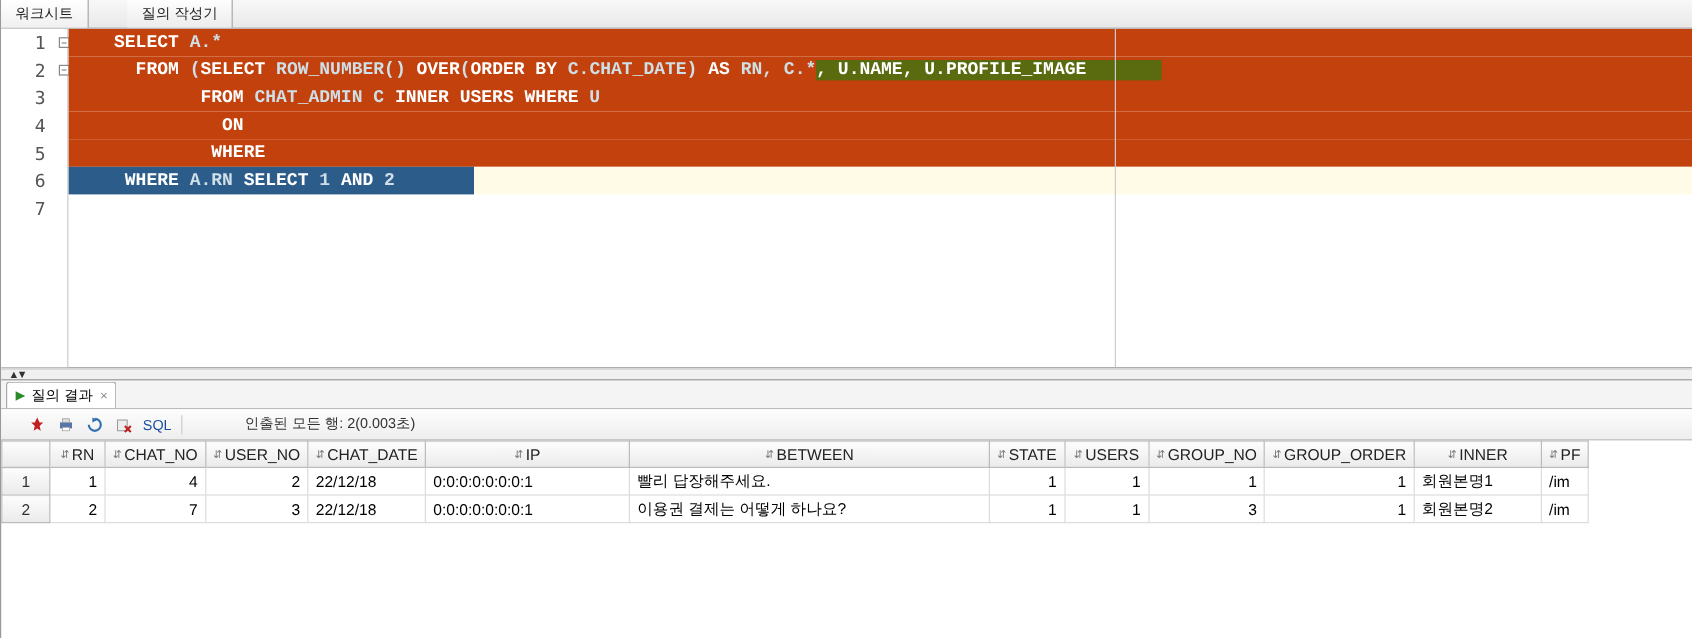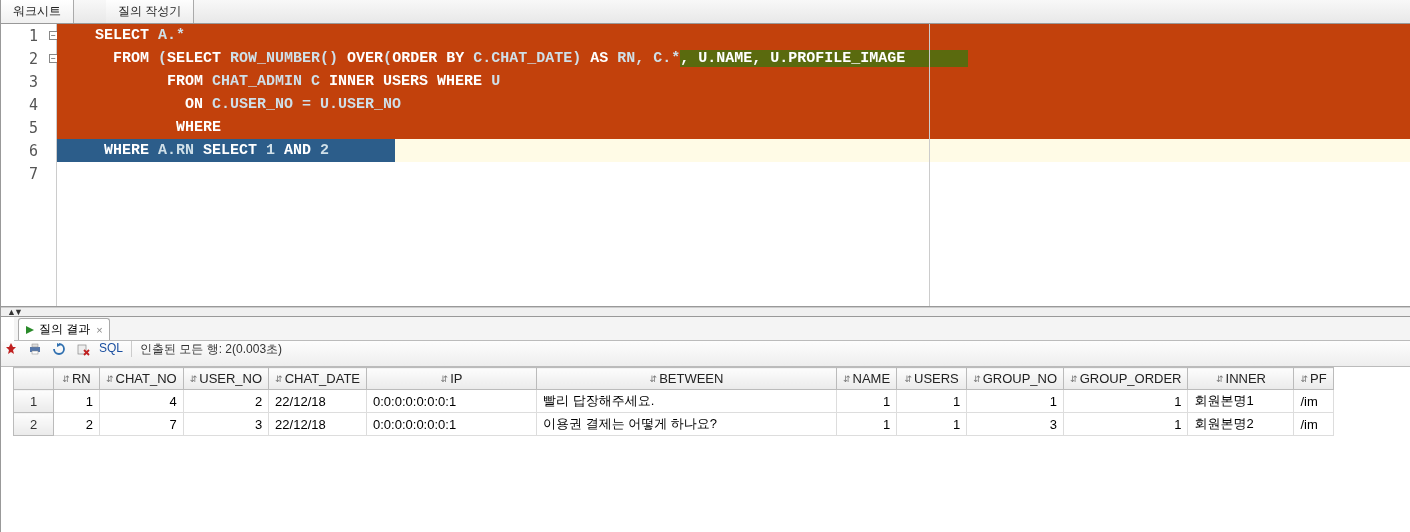--- a/index.html
+++ b/index.html
@@ -130,21 +130,20 @@
 }
 
 
 .results-tabbar {
   height: 24px;
   background: #f4f4f4;
   border-bottom: 1px solid #bbb;
   display: flex;
   align-items: flex-end;
   padding-left: 4px;
-  margin-left: 13px;
 }
 .results-tab {
   background: #fff;
   border: 1px solid #aaa;
   border-bottom: none;
   padding: 2px 6px 2px 6px;
   font-size: 12px;
   display: flex;
   align-items: center;
   gap: 4px;
@@ -156,43 +155,43 @@
   font-size: 11px;
   margin-left: 2px;
 }
 
 
 .results-toolbar {
   height: 26px;
   background: linear-gradient(to bottom, #fdfdfd, #eee);
   border-bottom: 1px solid #bbb;
   display: flex;
-  padding-left: 2px;
+  align-items: center;
+  padding-left: 22px;
   gap: 8px;
   font-size: 12px;
 }
 .tb-icon {
   width: 16px;
   height: 16px;
   display: inline-flex;
   align-items: center;
   justify-content: center;
 }
 .tb-sep {
   width: 1px;
   height: 16px;
   background: #ccc;
 }
 .sql-link { color: #1a4fa0; }
-.status-text { color: #333; }
+.status-text { color: #333; margin-left: 44px; }
 
 
 .grid {
   position: relative;
-  padding-left: 12px;
 }
 .grid table {
   border-collapse: collapse;
   font-size: 13px;
   table-layout: fixed;
 }
 .grid th {
   background: linear-gradient(to bottom, #fdfdfd, #eaeaea);
   border: 1px solid #bbb;
   padding: 2px 6px;
@@ -257,21 +256,21 @@
       </div>
     <div class="gutter-line">
         <span class="gutter-num">7</span>
       </div>
   </div>
   <div class="code-area">
     <div class="vline"></div>
     <div class="code-line sel"><span>    </span><span class="kw-sel">SELECT</span><span class="id-sel"> A.*</span></div>
     <div class="code-line sel"><span>      </span><span class="kw-sel">FROM</span><span class="id-sel"> (</span><span class="kw-sel">SELECT</span><span class="id-sel"> ROW_NUMBER() </span><span class="kw-sel">OVER</span><span class="id-sel">(</span><span class="kw-sel">ORDER</span><span class="kw-sel"> BY</span><span class="id-sel"> C.CHAT_DATE) </span><span class="kw-sel">AS</span><span class="id-sel"> RN, C.*</span><span class="hl">, U.NAME, U.PROFILE_IMAGE       </span></div>
     <div class="code-line sel"><span>            </span><span class="kw-sel">FROM</span><span class="id-sel"> CHAT_ADMIN C </span><span class="kw-sel">INNER</span><span class="kw-sel"> USERS</span><span class="kw-sel"> WHERE</span><span class="id-sel"> U</span></div>
-    <div class="code-line sel"><span>              </span><span class="kw-sel">ON</span><span class="id-sel"> C.USER_NO = U.USER_NO</span></div>
+    <div class="code-line sel"><span>              </span><span class="kw-sel">ON</span></div>
     <div class="code-line sel"><span>             </span><span class="kw-sel">WHERE</span></div>
     <div class="code-line line6"><span style="color:#fff">     </span><span class="kw-sel">WHERE</span><span class="id-sel"> A.RN </span><span class="kw-sel">SELECT</span><span class="id-sel"> 1 </span><span class="kw-sel">AND</span><span class="id-sel"> 2</span></div>
     <div class="code-line"></div>
   </div>
 </div>
 
 <div class="splitter">
   <span class="splitter-arrows">▲▼</span>
 </div>
 
@@ -337,21 +336,21 @@
       </colgroup>
     <thead>
         <tr id="header-row">
           <th class="rownum"></th>
           <th><span class="sort-icon">⇵</span><span class="th-label">RN</span></th>
           <th><span class="sort-icon">⇵</span><span class="th-label">CHAT_NO</span></th>
           <th><span class="sort-icon">⇵</span><span class="th-label">USER_NO</span></th>
           <th><span class="sort-icon">⇵</span><span class="th-label">CHAT_DATE</span></th>
           <th><span class="sort-icon">⇵</span><span class="th-label">IP</span></th>
           <th><span class="sort-icon">⇵</span><span class="th-label">BETWEEN</span></th>
-          <th><span class="sort-icon">⇵</span><span class="th-label">NAME</span></th>
+          <th><span class="sort-icon">⇵</span><span class="th-label">STATE</span></th>
           <th><span class="sort-icon">⇵</span><span class="th-label">USERS</span></th>
           <th><span class="sort-icon">⇵</span><span class="th-label">GROUP_NO</span></th>
           <th><span class="sort-icon">⇵</span><span class="th-label">GROUP_ORDER</span></th>
           <th><span class="sort-icon">⇵</span><span class="th-label">INNER</span></th>
           <th><span class="sort-icon">⇵</span><span class="th-label">PF</span></th>
         </tr>
       </thead>
     <tbody id="grid-body">
         <tr>
           <td class="rownum">1</td>

